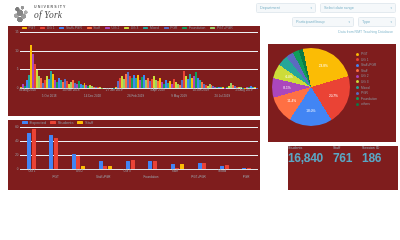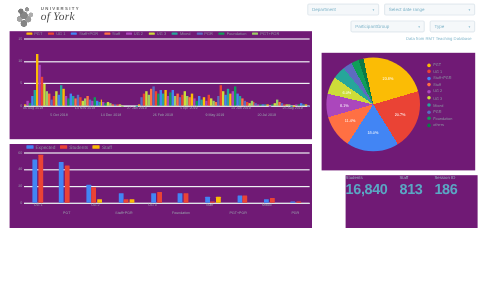--- a/index.html
+++ b/index.html
@@ -40,21 +40,21 @@
     padding: 0 3px; color: #7fb4c9; font-size: 3.8px; white-space: nowrap;
   }
   .f-dept { width: 60px; }
   .f-date { width: 76px; }
   .f-group { width: 62px; }
   .f-type { width: 38px; }
   .caret { font-size: 3px; color: #8fbfd2; margin-left: 3px; }
   .source-note { text-align: right; color: #86b9cd; font-size: 3.5px; padding-right: 3px; margin-top: 1px; }
 
   
-  .panel { position: absolute; background: #701a75; }
+  .panel { position: absolute; background: #7f1d1d; }
   .panel-timeline { left: 8px; top: 26px; width: 252px; height: 90px; }
   .panel-bars { left: 8px; top: 120px; width: 252px; height: 70px; }
   .panel-pie { left: 268px; top: 44px; width: 128px; height: 98px; }
   .panel-kpi { left: 288px; top: 146px; width: 110px; height: 44px; }
 
   
   .legend { display: flex; flex-wrap: wrap; gap: 5px; padding-left: 14px; }
   .legend.tight { gap: 4px; }
   .lg-item { display: flex; align-items: center; gap: 1.5px; font-size: 3.3px; color: #8a96a0; white-space: nowrap; }
   .lg-swatch { width: 5px; height: 1.8px; border-radius: .5px; }
@@ -471,21 +471,21 @@
   </div>
 
   <div class="panel panel-kpi">
     <div class="kpis" id="kpis">
         <div>
           <div class="kpi-label">Students</div>
           <div class="kpi-value">16,840</div>
         </div>
         <div>
           <div class="kpi-label">Staff</div>
-          <div class="kpi-value">813</div>
+          <div class="kpi-value">761</div>
         </div>
         <div>
           <div class="kpi-label">Session ID</div>
           <div class="kpi-value">186</div>
         </div>
       </div>
   </div>
 
 </div>
 

